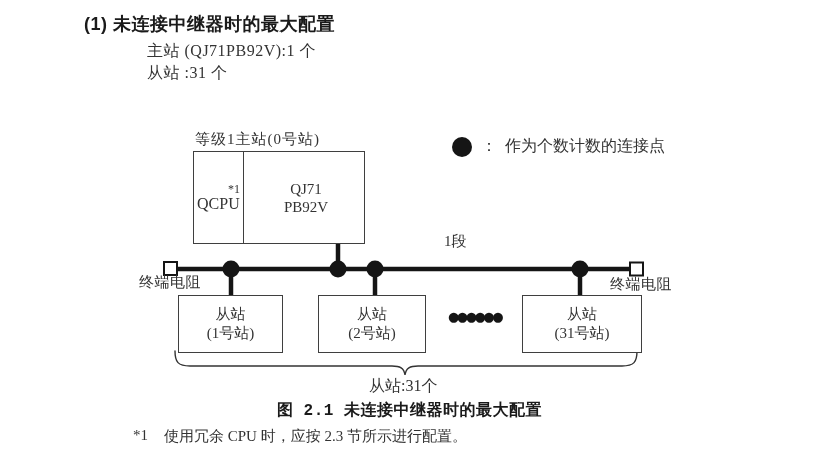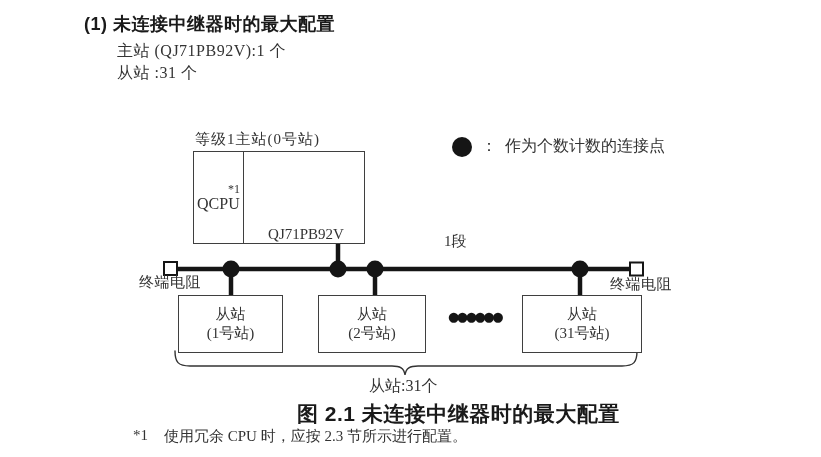--- a/index.html
+++ b/index.html
@@ -8,36 +8,36 @@
   html,body{margin:0;padding:0;background:var(--bg);}
   .page{
     position:relative; width:821px; height:457px; background:var(--bg);
     font-family:"Liberation Serif","DejaVu Serif",serif; color:var(--text); overflow:hidden;padding-left:18px;
   }
   .abs{position:absolute; white-space:nowrap;}
   .title{
     left:84px; top:12px; font-family:"Liberation Sans","DejaVu Sans",sans-serif;
     font-weight:bold; font-size:18px; color:var(--heading); letter-spacing:0.5px;
   }
-  .spec{font-size:16px; letter-spacing:0.5px;}
+  .spec{font-size:16px; letter-spacing:0.5px;margin-left:30px;}
   .spec-master{left:117px; top:41px;}
   .spec-slave{left:117px; top:63px;}
 
   .master-label{left:195px; top:130px; font-size:15px; letter-spacing:1px;}
   .master-box{
     left:193px; top:151px; width:172px; height:93px; box-sizing:border-box;
     border:1.5px solid var(--border); display:flex; background:var(--bg);
   }
   .cell{box-sizing:border-box; font-size:15px; display:flex; align-items:center; justify-content:center;}
   .cell-power{flex:0 0 71px; border-right:1.5px solid var(--border); letter-spacing:0.5px;}
   .cell-cpu{flex:0 0 50px; border-right:1.5px solid var(--border);
     flex-direction:column; justify-content:center; align-items:stretch; padding:0 3px;}
   .cpu-note{align-self:flex-end; font-size:12px; line-height:12px;}
   .cpu-label{align-self:flex-start; font-size:16px; line-height:17px;}
-  .cell-pb{flex:1 1 auto; flex-direction:row; align-items:flex-end; padding-left:4px; line-height:18px;}
+  .cell-pb{flex:1 1 auto; flex-direction:column; align-items:center; padding-left:4px; line-height:18px;}
 
   .legend{left:452px; top:136px; display:flex; align-items:center; font-size:16px;}
   .legend-dot{width:20px; height:20px; border-radius:50%; background:var(--line); margin-right:9px;}
   .legend-sep{margin-right:8px;}
 
   .segment-label{left:444px; top:232px; font-size:15px;}
   .terminator-label-left{left:139px; top:273px; font-size:15px; letter-spacing:0.5px;}
   .terminator-label-right{left:610px; top:275px; font-size:15px; letter-spacing:0.5px;}
 
   .slave-box{
@@ -46,22 +46,22 @@
     font-size:15px; line-height:19px; background:var(--bg);
   }
   .slave-1{left:178px; width:105px;}
   .slave-2{left:318px; width:108px;}
   .slave-31{left:522px; width:120px;}
 
   .ellipsis-dots{left:448px; top:309px; font-size:13px; letter-spacing:-2.5px; color:var(--line); font-family:"DejaVu Sans",sans-serif;}
   .brace-label{left:369px; top:376px; font-size:16px;}
 
   .caption{
-    left:277px; top:400px; font-family:Liberation Sans, sans-serif;
-    font-weight:bold; font-size:21px; color:var(--heading); letter-spacing:0.5px;margin-left:20px;
+    left:277px; top:400px; font-family:Liberation Mono, monospace;
+    font-weight:bold; font-size:16px; color:var(--heading); letter-spacing:0.5px;
   }
   .footnote{left:133px; top:427px; font-size:15px; display:flex;}
   .footnote-marker{margin-right:16px;}
 
   svg.diagram-lines{position:absolute; left:0; top:0; width:821px; height:457px; pointer-events:none;}
   .wire{stroke:var(--line); stroke-width:4.5; fill:none;}
   .node{fill:var(--line);}
   .terminator{fill:var(--bg); stroke:var(--line); stroke-width:2;}
   .brace{stroke:var(--text); stroke-width:1.4; fill:none; stroke-linecap:round;}
 </style>

